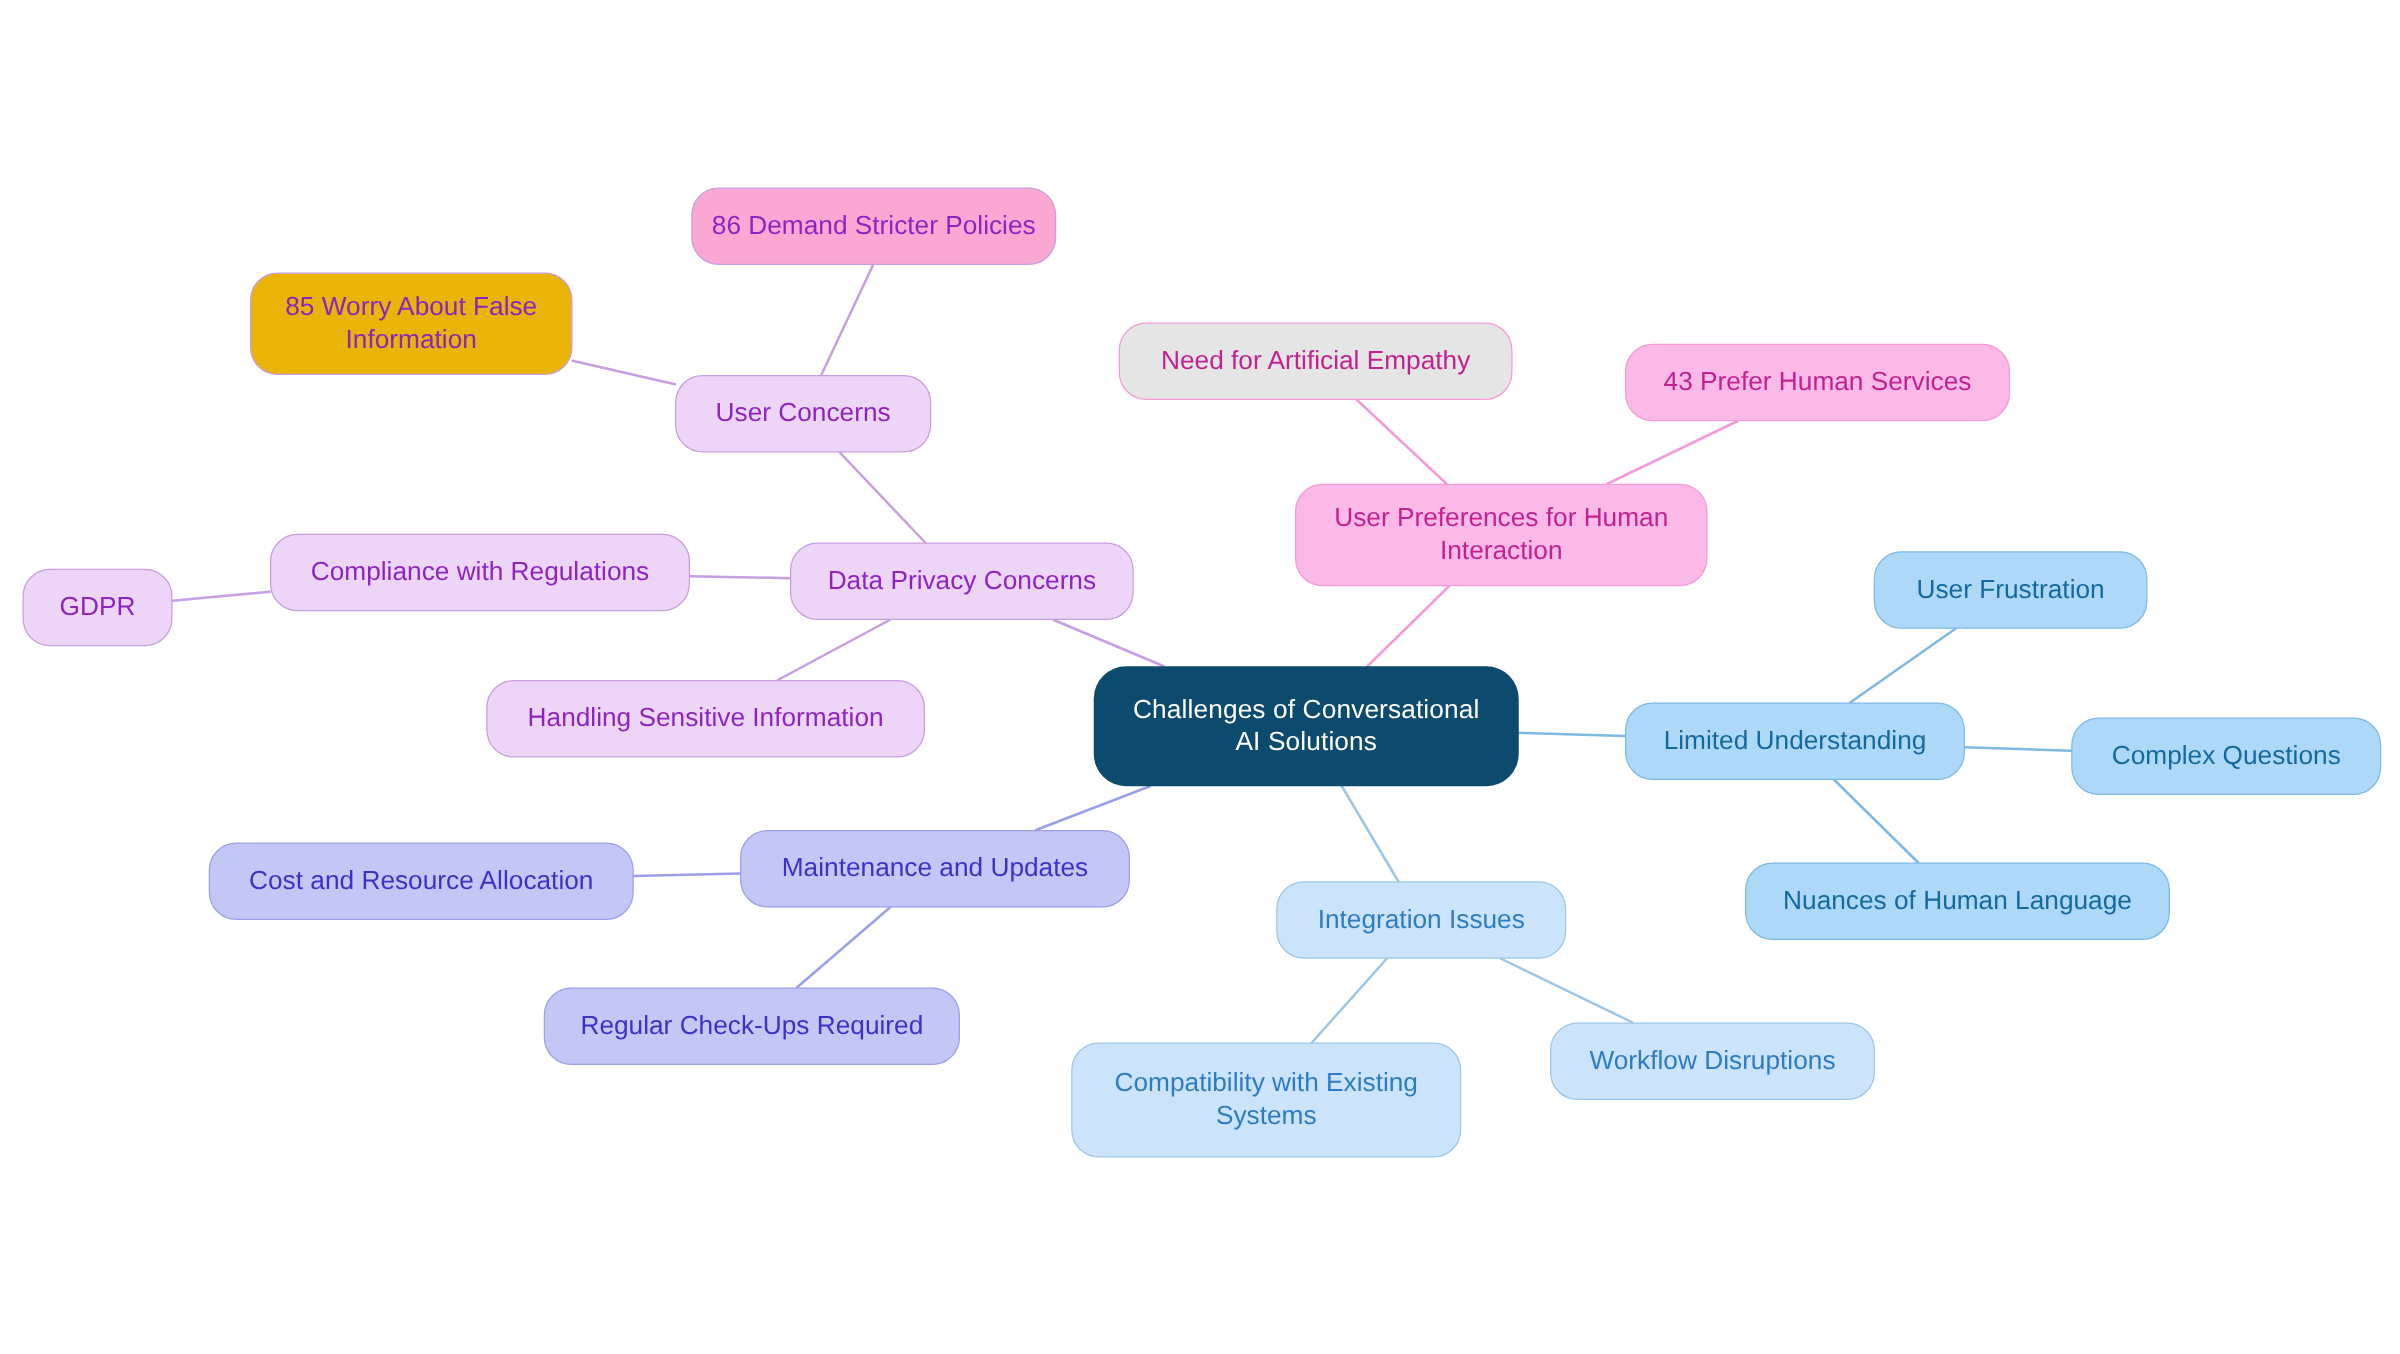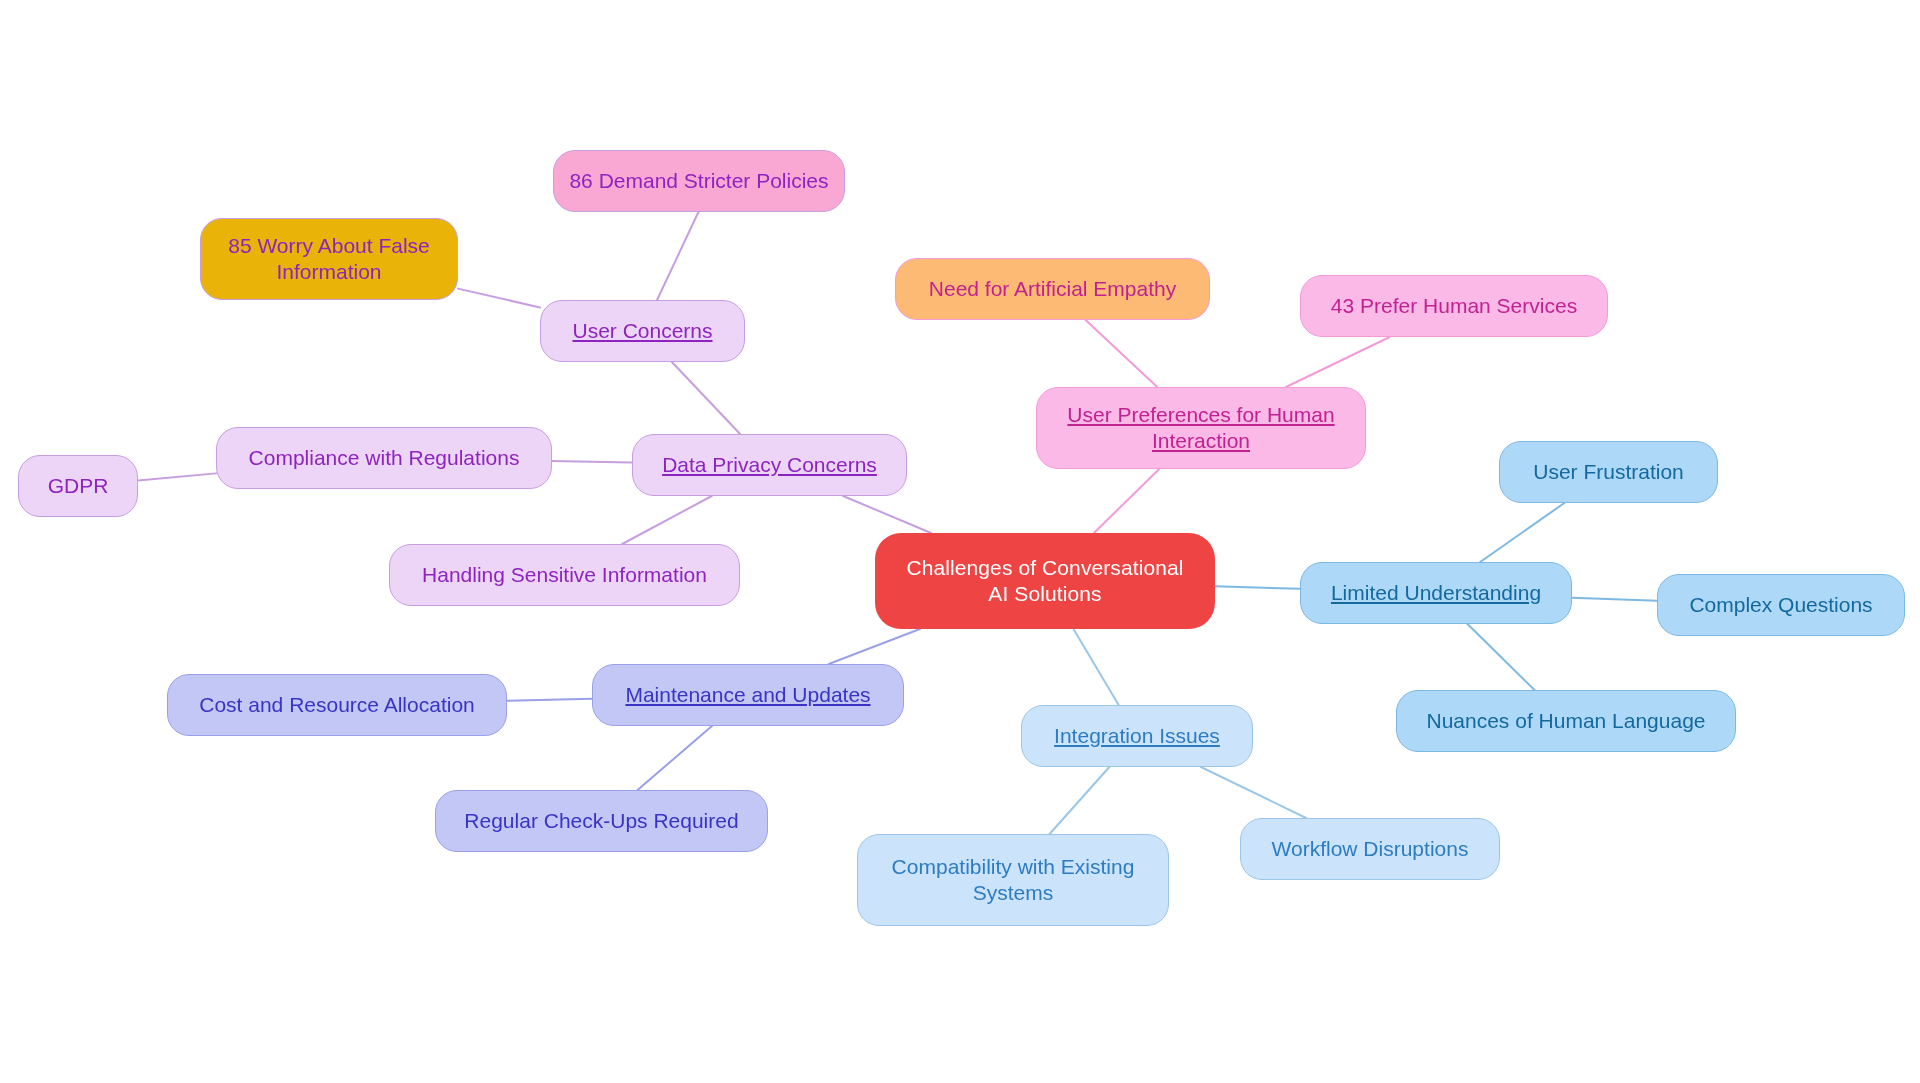--- a/index.html
+++ b/index.html
@@ -42,21 +42,21 @@
     line-height: 1.22;
     padding: 6px 14px;
     white-space: pre-line;
   }
   .node.root {
     border-radius: 26px;
     border-width: 0;
     font-size: 21px;
     letter-spacing: 0.1px;
   }
-  .node.branch { font-size: 21px; text-decoration: underline; }
+  .node.branch { font-size: 21px; }
   .node.leaf   { font-size: 21px; }
 </style>
 </head>
 <body>
 
 <div id="mindmap">
   <svg id="edge-layer" viewBox="0 0 1920 1083" preserveAspectRatio="none">
       <line x1="931" y1="533" x2="843.125" y2="496" stroke="#c79ee0" stroke-width="2" stroke-linecap="round"></line>
       <line x1="740.1194029850747" y1="434" x2="671.8805970149253" y2="362" stroke="#c79ee0" stroke-width="2" stroke-linecap="round"></line>
       <line x1="657.07" y1="300" x2="698.43" y2="212" stroke="#c79ee0" stroke-width="2" stroke-linecap="round"></line>
@@ -71,33 +71,33 @@
       <line x1="1480.1942148760331" y1="562" x2="1564.3057851239669" y2="503" stroke="#7db9e3" stroke-width="2" stroke-linecap="round"></line>
       <line x1="1572" y1="597.7304347826087" x2="1657" y2="600.6869565217391" stroke="#7db9e3" stroke-width="2" stroke-linecap="round"></line>
       <line x1="1467.484375" y1="624" x2="1534.515625" y2="690" stroke="#7db9e3" stroke-width="2" stroke-linecap="round"></line>
       <line x1="1073.4903225806452" y1="629" x2="1118.6" y2="705" stroke="#9bc6e8" stroke-width="2" stroke-linecap="round"></line>
       <line x1="1109.3453237410072" y1="767" x2="1049.5755395683452" y2="834" stroke="#9bc6e8" stroke-width="2" stroke-linecap="round"></line>
       <line x1="1200.9203539823009" y1="767" x2="1306.0796460176991" y2="818" stroke="#9bc6e8" stroke-width="2" stroke-linecap="round"></line>
       <line x1="919.9473684210526" y1="629" x2="828.7631578947369" y2="664" stroke="#9aa0e8" stroke-width="2" stroke-linecap="round"></line>
       <line x1="592" y1="698.7956204379562" x2="507" y2="700.8637469586374" stroke="#9aa0e8" stroke-width="2" stroke-linecap="round"></line>
       <line x1="711.9563492063492" y1="726" x2="637.5436507936508" y2="790" stroke="#9aa0e8" stroke-width="2" stroke-linecap="round"></line>
     </svg>
-<div class="node root" style="left: 875px; top: 533px; width: 340px; height: 96px; background: #ef4444; border-color: rgb(15, 23, 32); color: rgb(255, 255, 255); border-width: 0px;">Challenges of Conversational
+<div class="node root" style="left: 875px; top: 533px; width: 340px; height: 96px; background: #0c4a6e; border-color: rgb(15, 23, 32); color: rgb(255, 255, 255); border-width: 0px;">Challenges of Conversational
 AI Solutions</div>
     <div class="node branch" style="left: 632px; top: 434px; width: 275px; height: 62px; background: rgb(237, 213, 247); border-color: rgb(199, 158, 224); color: rgb(142, 36, 192);">Data Privacy Concerns</div>
     <div class="node branch" style="left: 540px; top: 300px; width: 205px; height: 62px; background: rgb(237, 213, 247); border-color: rgb(199, 158, 224); color: rgb(142, 36, 192);">User Concerns</div>
     <div class="node leaf" style="left: 553px; top: 150px; width: 292px; height: 62px; background: #f9a8d4; border-color: rgb(199, 158, 224); color: rgb(142, 36, 192);">86 Demand Stricter Policies</div>
     <div class="node leaf" style="left: 200px; top: 218px; width: 258px; height: 82px; background: #eab308; border-color: rgb(199, 158, 224); color: rgb(142, 36, 192);">85 Worry About False
 Information</div>
     <div class="node leaf" style="left: 216px; top: 427px; width: 336px; height: 62px; background: rgb(237, 213, 247); border-color: rgb(199, 158, 224); color: rgb(142, 36, 192);">Compliance with Regulations</div>
     <div class="node leaf" style="left: 18px; top: 455px; width: 120px; height: 62px; background: rgb(237, 213, 247); border-color: rgb(199, 158, 224); color: rgb(142, 36, 192);">GDPR</div>
     <div class="node leaf" style="left: 389px; top: 544px; width: 351px; height: 62px; background: rgb(237, 213, 247); border-color: rgb(199, 158, 224); color: rgb(142, 36, 192);">Handling Sensitive Information</div>
     <div class="node branch" style="left: 1036px; top: 387px; width: 330px; height: 82px; background: rgb(251, 185, 232); border-color: rgb(245, 154, 217); color: rgb(194, 34, 143);">User Preferences for Human
 Interaction</div>
-    <div class="node leaf" style="left: 895px; top: 258px; width: 315px; height: 62px; background: #fdba74; border-color: rgb(245, 154, 217); color: rgb(194, 34, 143);">Need for Artificial Empathy</div>
+    <div class="node leaf" style="left: 895px; top: 258px; width: 315px; height: 62px; background: #e5e5e5; border-color: rgb(245, 154, 217); color: rgb(194, 34, 143);">Need for Artificial Empathy</div>
     <div class="node leaf" style="left: 1300px; top: 275px; width: 308px; height: 62px; background: rgb(251, 185, 232); border-color: rgb(245, 154, 217); color: rgb(194, 34, 143);">43 Prefer Human Services</div>
     <div class="node branch" style="left: 1300px; top: 562px; width: 272px; height: 62px; background: rgb(174, 216, 247); border-color: rgb(125, 185, 227); color: rgb(20, 105, 159);">Limited Understanding</div>
     <div class="node leaf" style="left: 1499px; top: 441px; width: 219px; height: 62px; background: rgb(174, 216, 247); border-color: rgb(125, 185, 227); color: rgb(20, 105, 159);">User Frustration</div>
     <div class="node leaf" style="left: 1657px; top: 574px; width: 248px; height: 62px; background: rgb(174, 216, 247); border-color: rgb(125, 185, 227); color: rgb(20, 105, 159);">Complex Questions</div>
     <div class="node leaf" style="left: 1396px; top: 690px; width: 340px; height: 62px; background: rgb(174, 216, 247); border-color: rgb(125, 185, 227); color: rgb(20, 105, 159);">Nuances of Human Language</div>
     <div class="node branch" style="left: 1021px; top: 705px; width: 232px; height: 62px; background: rgb(204, 228, 251); border-color: rgb(155, 198, 232); color: rgb(45, 124, 194);">Integration Issues</div>
     <div class="node leaf" style="left: 857px; top: 834px; width: 312px; height: 92px; background: rgb(204, 228, 251); border-color: rgb(155, 198, 232); color: rgb(45, 124, 194);">Compatibility with Existing
 Systems</div>
     <div class="node leaf" style="left: 1240px; top: 818px; width: 260px; height: 62px; background: rgb(204, 228, 251); border-color: rgb(155, 198, 232); color: rgb(45, 124, 194);">Workflow Disruptions</div>
     <div class="node branch" style="left: 592px; top: 664px; width: 312px; height: 62px; background: rgb(195, 199, 245); border-color: rgb(154, 160, 232); color: rgb(58, 51, 196);">Maintenance and Updates</div>

